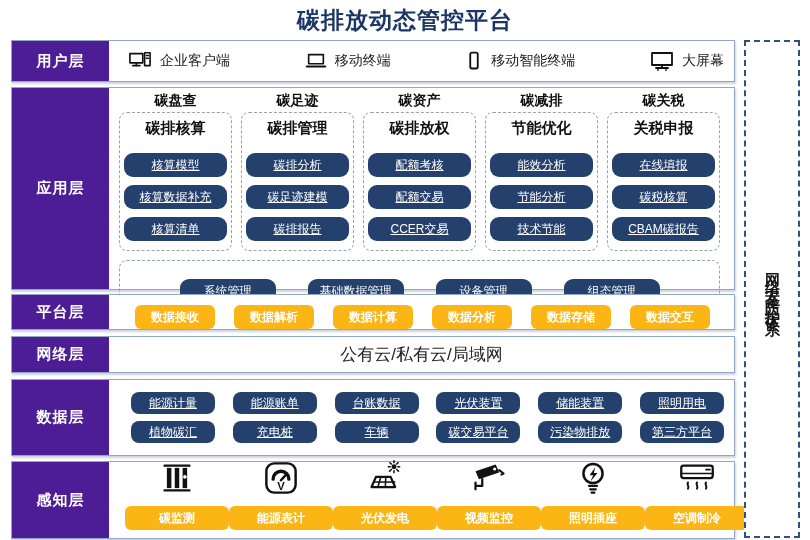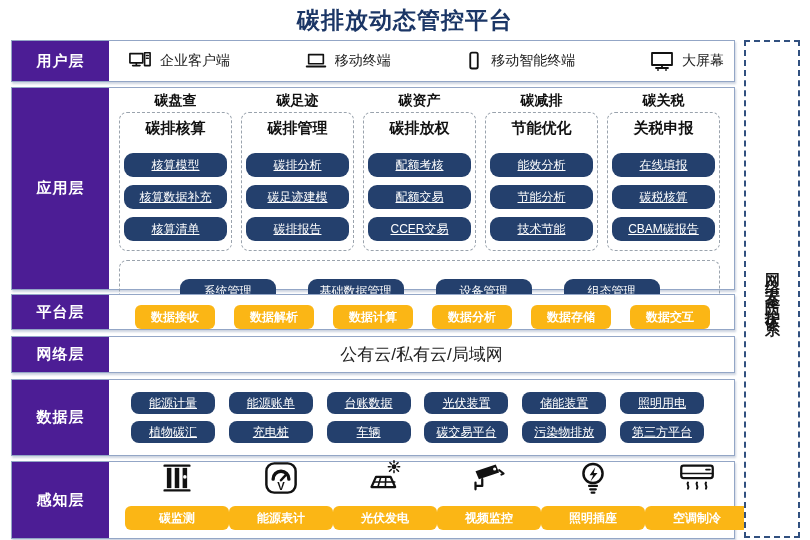--- a/index.html
+++ b/index.html
@@ -44,21 +44,21 @@
   .ychip { background:#fbb615; color:#fff; font-size:12px; line-height:1; font-weight:bold;
            padding:6px 0; width:80px; border-radius:6px; text-align:center; }
 
   
   .row-network { top:336px; height:37px; }
   .network-text { display:flex; align-items:center; justify-content:center; height:100%;
                   font-size:17px; color:#222; }
 
   
   .row-data { top:379px; height:77px; }
-  .data-grid { display:flex; flex-direction:column; justify-content:center; gap:7px; height:100%; padding:0 30px 0 22px; }
+  .data-grid { display:flex; flex-direction:column; justify-content:center; gap:7px; height:100%; padding:0 10px 0 22px; }
   .data-line { display:flex; justify-content:space-between; }
   .data-line .chip { width:84px; padding:5px 0; border-radius:8px; min-width:0; }
 
   
   .row-perc { top:461px; height:78px; }
   .perc-items { display:flex; justify-content:space-between; align-items:flex-end; height:100%; padding:4px 14px 8px 16px; }
   .perc-item { display:flex; flex-direction:column; align-items:center; gap:6px; }
   .perc-item .ychip { width:104px; }
 
   

